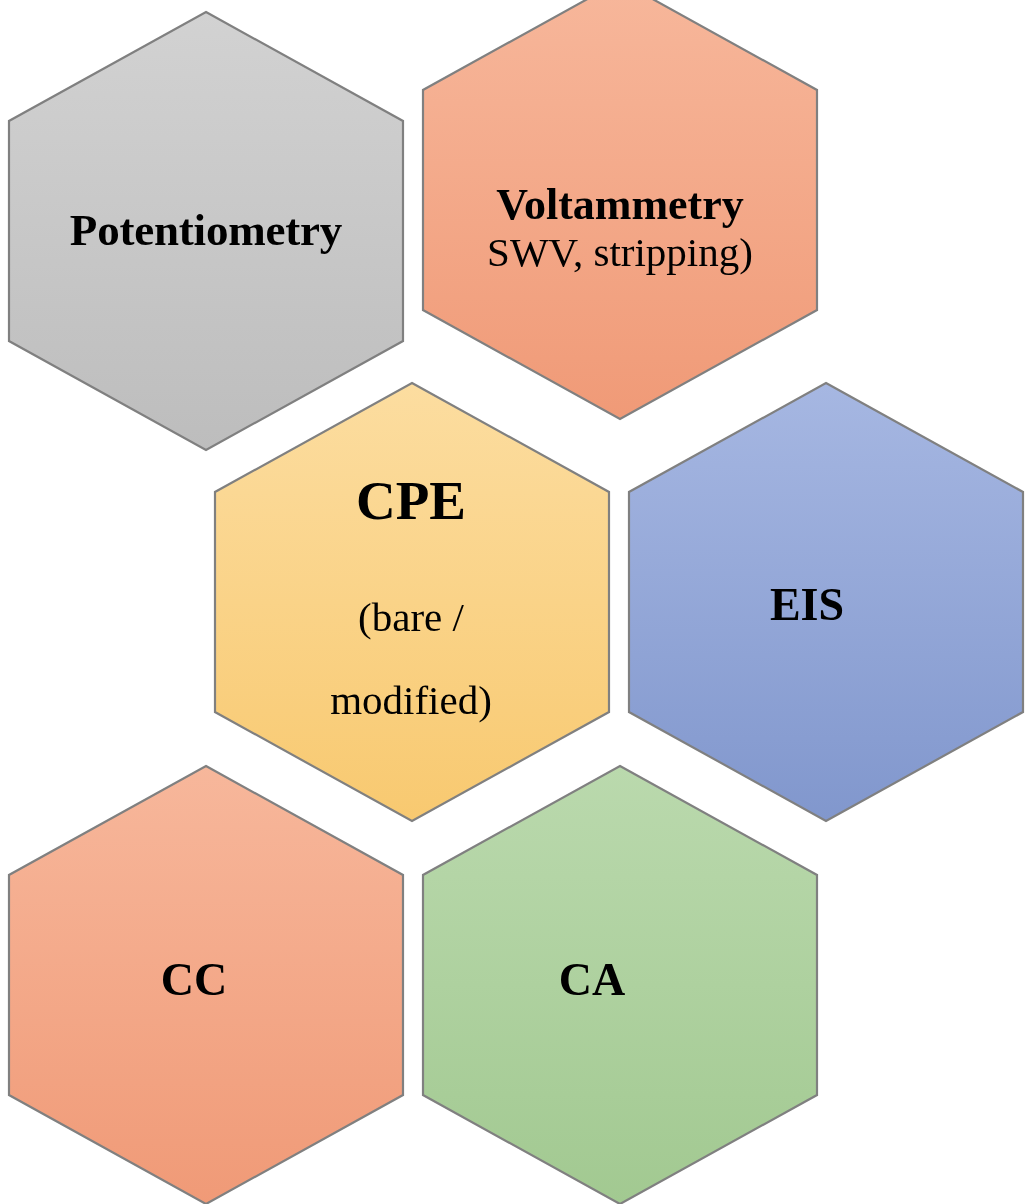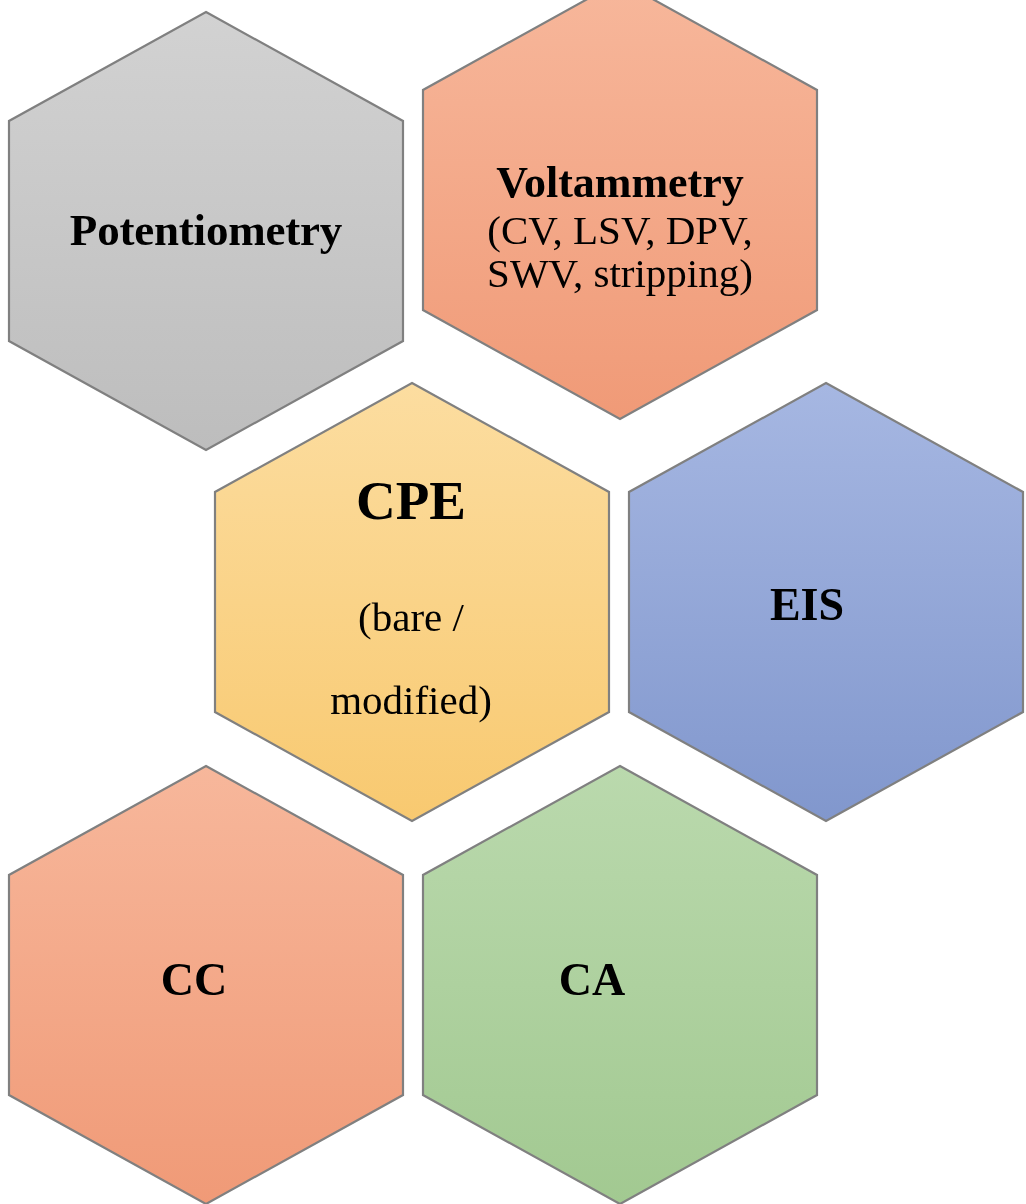--- a/index.html
+++ b/index.html
@@ -141,21 +141,20 @@
   </svg>
 
   <div class="hex-label-layer">
 
     <div class="hex-label" id="label-potentiometry">
       <span class="hex-title">Potentiometry</span>
     </div>
 
     <div class="hex-label" id="label-voltammetry">
       <span class="hex-title">Voltammetry</span>
-      <span class="hex-sub">(CV, LSV, DPV,</span>
       <span class="hex-sub">SWV, stripping)</span>
     </div>
 
     <div class="hex-label" id="label-cpe">
       <span class="hex-title">CPE</span>
       <span class="hex-sub">(bare /</span>
       <span class="hex-sub">modified)</span>
     </div>
 
     <div class="hex-label" id="label-eis">

